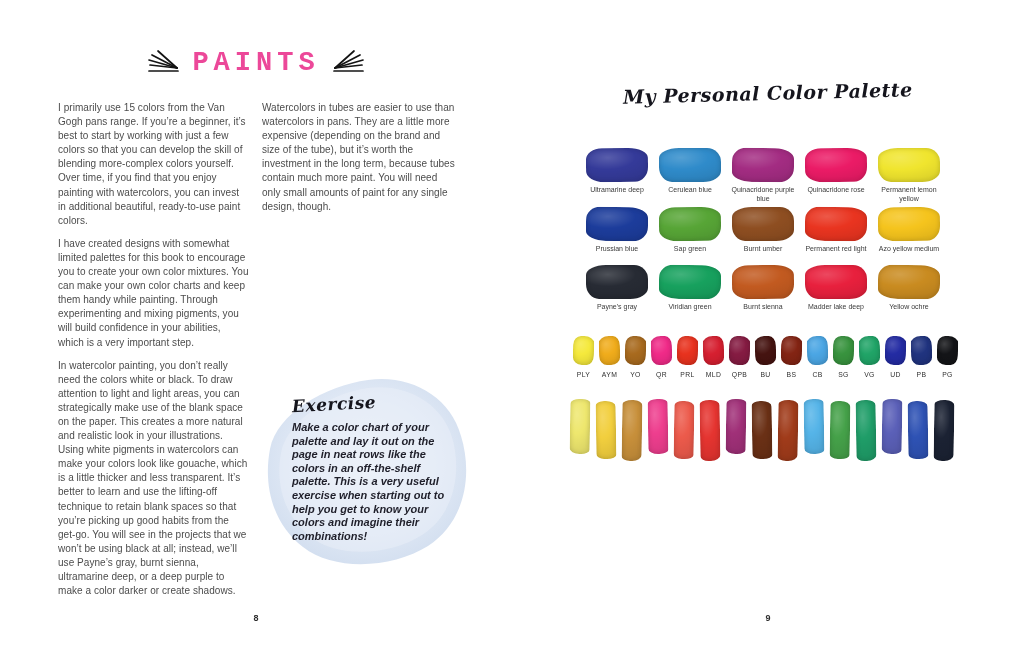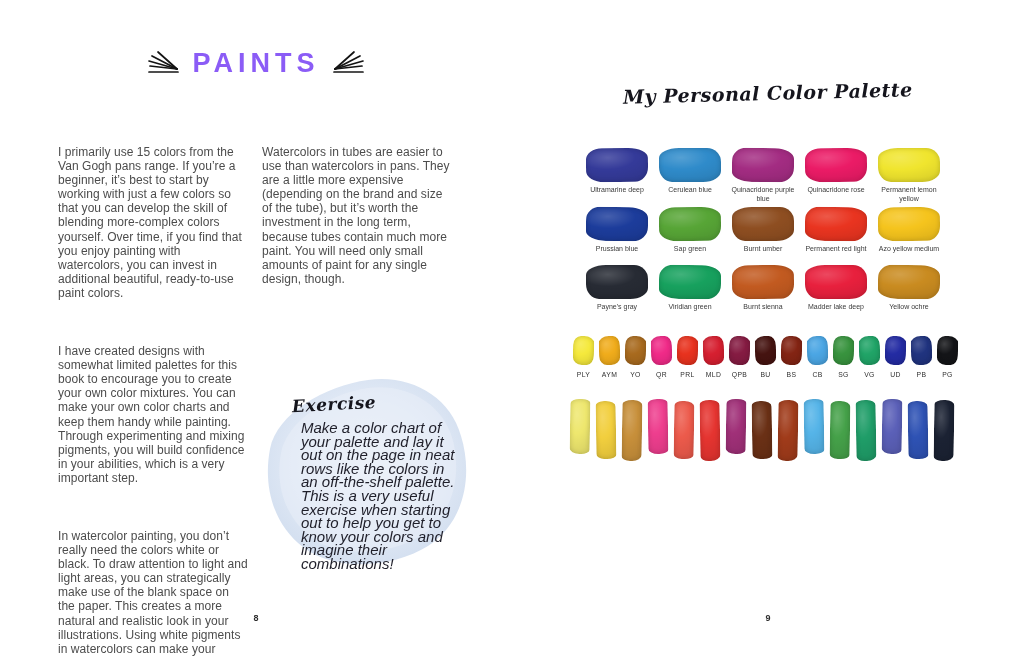--- a/index.html
+++ b/index.html
@@ -3,34 +3,34 @@
 <meta charset="utf-8">
 <style>
   * { margin:0; padding:0; box-sizing:border-box; }
   html,body { background:#ffffff; }
   body { font-family:"Liberation Sans", sans-serif; }
   .spread { position:relative; width:1024px; height:658px; background:#ffffff; overflow:hidden; }
 
   
   .title-wrap { position:absolute; left:0; top:48px; width:512px; text-align:center; }
   .title-inner { display:inline-flex; align-items:center; gap:12px; }
-  .page-title { font-size:27px; font-weight:800; letter-spacing:5px; color:#8b5cf6; font-family:Liberation Sans, sans-serif; }
+  .page-title { font-size:27px; font-weight:800; letter-spacing:5px; color:#ec4899; font-family:Liberation Mono, monospace; }
   .burst { display:inline-block; }
 
   .text-col { position:absolute; top:101px; }
   .col-1 { left:58px;  width:191px; }
   .col-2 { left:262px; width:193px; }
-  .para { font-size:12px; line-height:14.1px; color:#4c4c4c; margin-bottom:9px; letter-spacing:0.05px;margin-top:44px; }
+  .para { font-size:10px; line-height:14.1px; color:#4c4c4c; margin-bottom:9px; letter-spacing:0.05px; }
 
   .exercise { position:absolute; left:262px; top:374px; width:214px; height:200px; }
   .exercise svg { position:absolute; left:0; top:0; }
   .ex-content { position:absolute; left:30px; top:20px; width:168px; }
   .script { font-family:"DejaVu Serif", cursive; font-style:italic; font-weight:700; color:#15151d; }
   .ex-heading { font-size:17px; display:inline-block; transform:rotate(-3deg); margin-bottom:7px; letter-spacing:0.5px; }
-  .ex-body { font-size:15px; font-style:italic; font-weight:400; line-height:13.6px; color:#1f1f2a;margin-left:9px; }
+  .ex-body { font-size:11px; font-style:italic; font-weight:700; line-height:13.6px; color:#1f1f2a; }
 
   .page-num { position:absolute; top:613px; width:512px; text-align:center; font-size:9px; font-weight:700; color:#2d2d2d; }
   .pn-left { left:0; } .pn-right { left:512px; }
 
   
   .rp-title-wrap { position:absolute; left:512px; top:82px; width:512px; text-align:center; }
   .rp-title { font-size:19px; display:inline-block; transform:rotate(-1.5deg); letter-spacing:0.5px; }
 
   .palette-grid { position:absolute; left:586px; top:148px; display:grid; grid-template-columns:repeat(5,62px); column-gap:11px; row-gap:4px; }
   .pal-cell { width:62px; }

